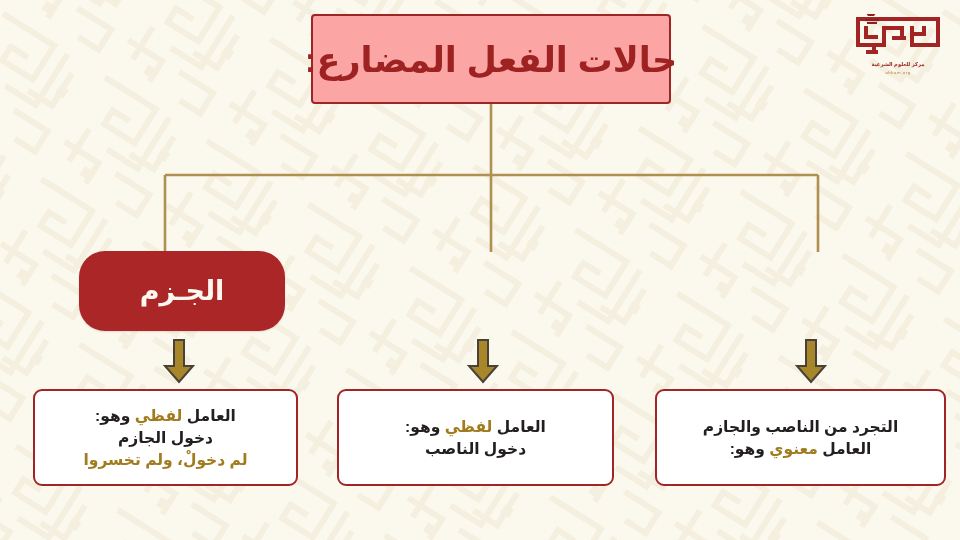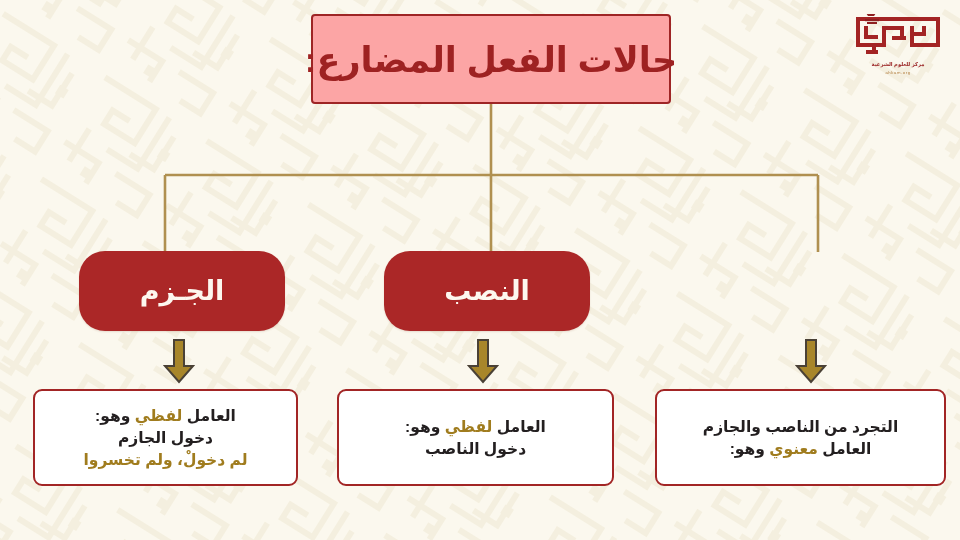--- a/index.html
+++ b/index.html
@@ -243,23 +243,20 @@
     <div class="logo-url">ahkam.org</div>
   </div>
 
   <div class="title-card">
     <span class="title-text">حالات الفعل المضارع:</span>
   </div>
 
   <div class="cat-box cat-jazm">
     <span class="cat-text">الجـزم</span>
   </div>
-  <div class="cat-box cat-nasb">
-    <span class="cat-text">النصب</span>
-  </div>
 
   <div class="arrow arrow-jazm">
     <svg viewBox="0 0 34 46" aria-hidden="true">
       <path d="M12 2 H22 V28 H31 L17 44 L3 28 H12 Z" fill="#a8862a" stroke="#4a4136" stroke-width="2" stroke-linejoin="miter"></path>
     </svg>
   </div>
   <div class="arrow arrow-nasb">
     <svg viewBox="0 0 34 46" aria-hidden="true">
       <path d="M12 2 H22 V28 H31 L17 44 L3 28 H12 Z" fill="#a8862a" stroke="#4a4136" stroke-width="2" stroke-linejoin="miter"></path>
     </svg>

